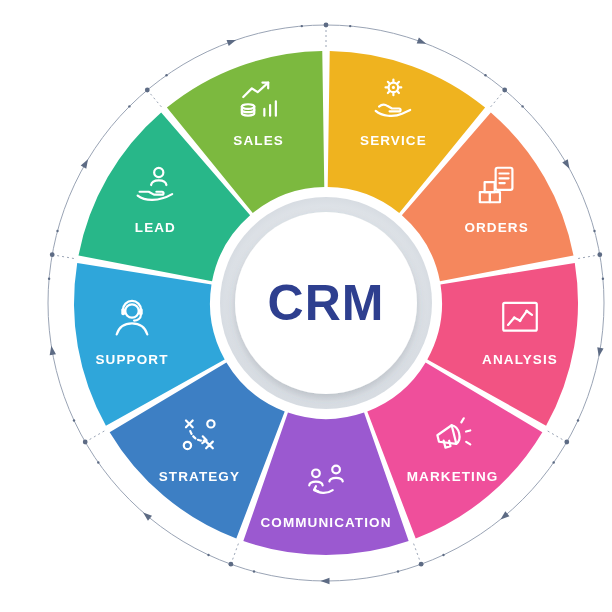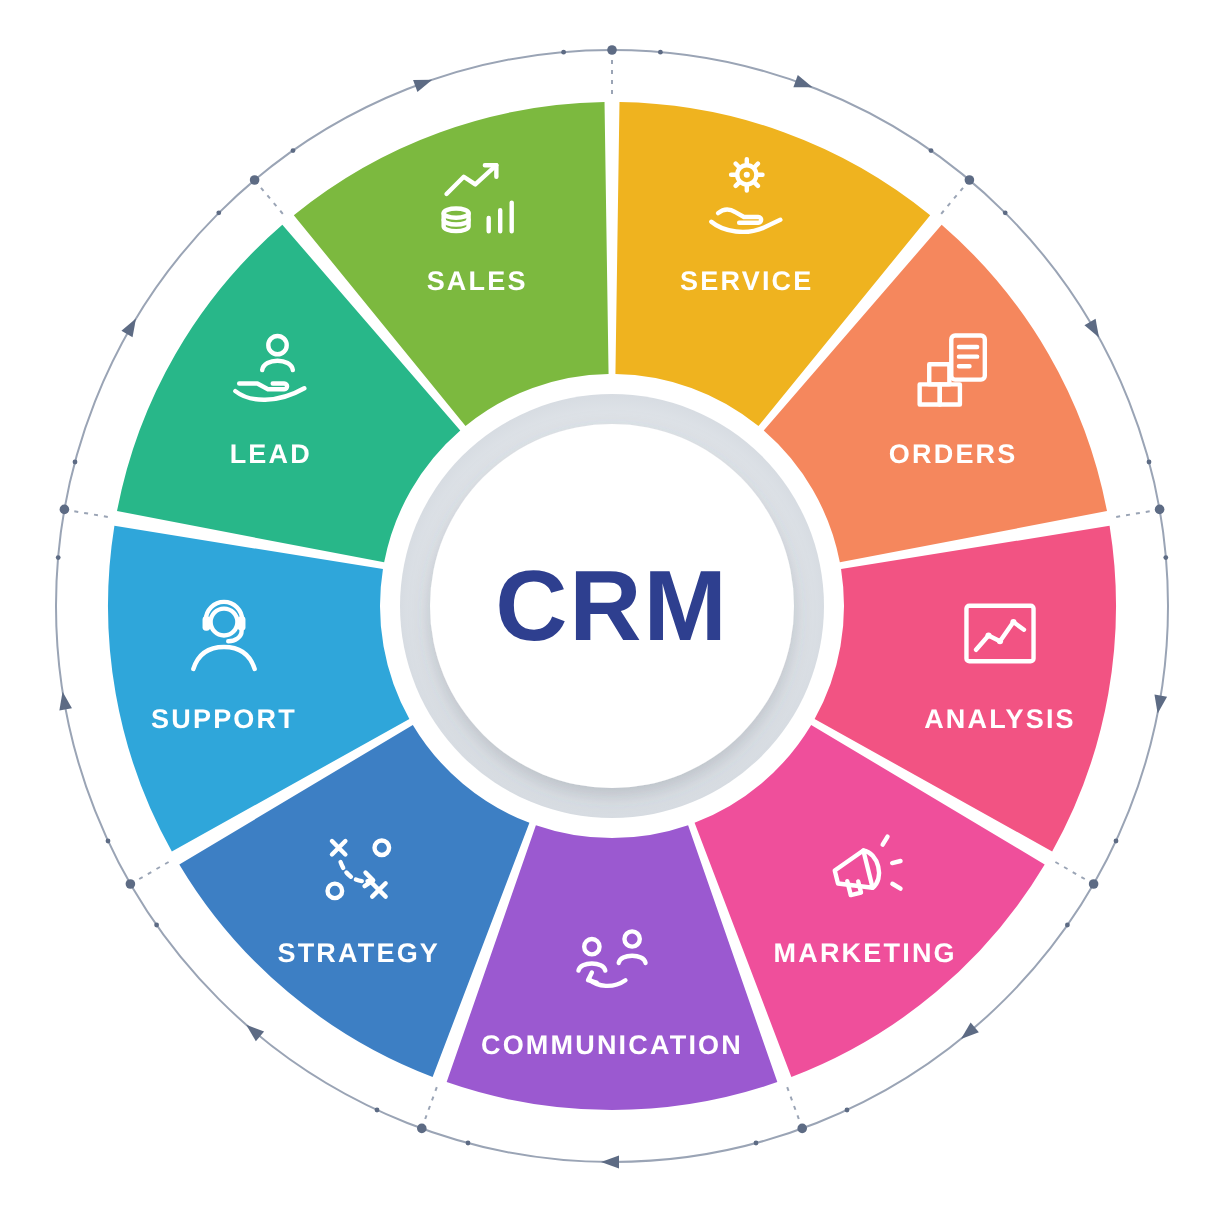--- a/index.html
+++ b/index.html
@@ -1,17 +1,17 @@
 <!DOCTYPE html>
 <html><head>
 <meta charset="utf-8">
 <style>
   html,body{margin:0;padding:0;background:#ffffff;}
   .stage{width:592px;height:612px;position:relative;background:#ffffff;overflow:hidden;
-         font-family:"Liberation Sans",sans-serif;}
+         font-family:"Liberation Sans",sans-serif;padding-left:20px;}
   .center-title{font-family:"Liberation Sans",sans-serif;font-weight:bold;font-size:50px;
                 letter-spacing:1px;text-anchor:middle;}
   .seg-label{font-family:"Liberation Sans",sans-serif;font-weight:bold;font-size:13.5px;
              letter-spacing:1.1px;text-anchor:middle;}
 </style>
 </head>
 <body>
 
 <div class="stage">
   <svg id="diagram" width="612" height="612" viewBox="0 0 612 612" xmlns="http://www.w3.org/2000/svg" xmlns:xlink="http://www.w3.org/1999/xlink">

